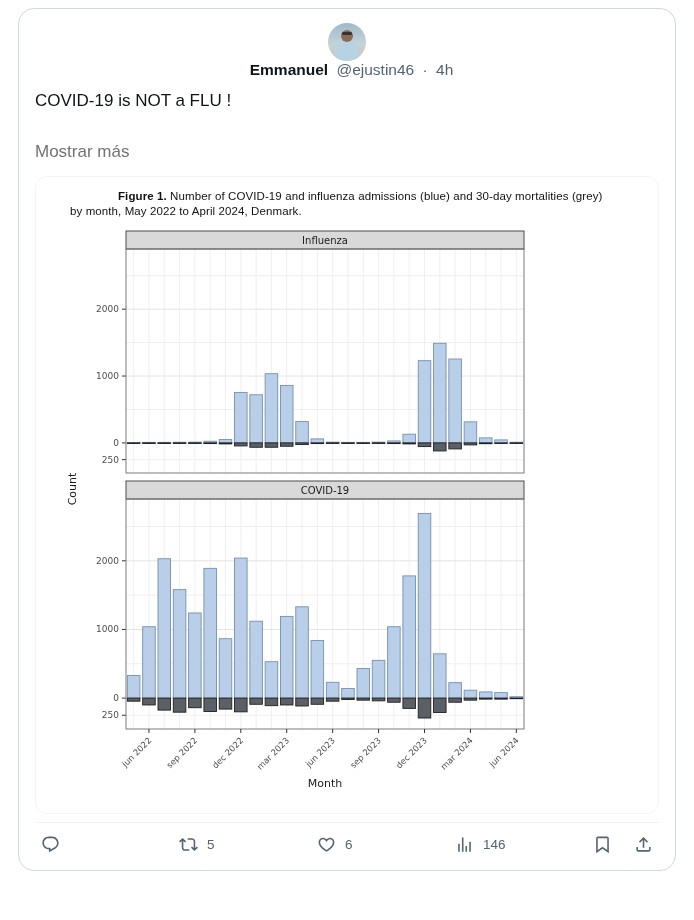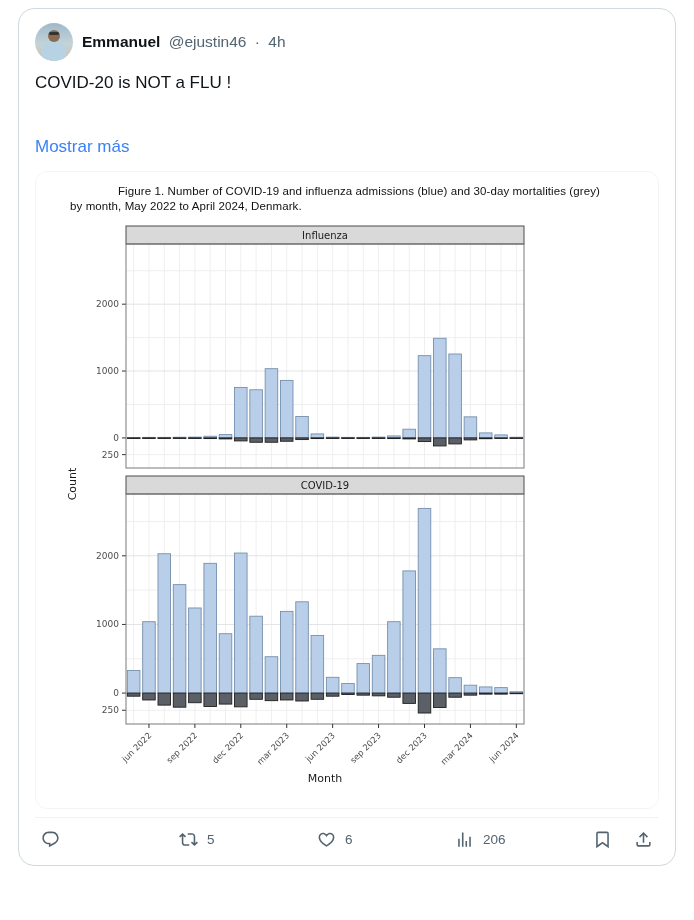--- a/index.html
+++ b/index.html
@@ -1,32 +1,32 @@
 <!DOCTYPE html>
 <html><head>
 <meta charset="utf-8">
 <style>
   html,body{margin:0;padding:0;background:#ffffff;}
   body{width:694px;box-sizing:border-box;padding:8px 18px;font-family:"Liberation Sans",sans-serif;color:#0f1419;}
   .card{border:1px solid #cfd9de;border-radius:16px;background:#fff;padding:14px 16px 10px 16px;box-sizing:border-box;}
-  .header{display:flex;align-items:center;margin-bottom:10px;}
+  .header{display:flex;align-items:center;margin-bottom:10px;flex-direction:column;}
   .avatar{width:38px;height:38px;border-radius:50%;overflow:hidden;position:relative;flex:0 0 auto;
           background:linear-gradient(to bottom,#9fb9c9 0%,#c3d3da 55%,#cfc3ab 100%);}
   .avatar .head{position:absolute;top:7px;left:13px;width:12px;height:12px;border-radius:50%;background:#8a6a52;}
   .avatar .head:after{content:"";position:absolute;top:2px;left:1px;width:10px;height:3px;border-radius:2px;background:#333;}
   .avatar .torso{position:absolute;top:19px;left:7px;width:24px;height:19px;border-radius:9px 9px 0 0;background:#b7d3e3;}
   .name-row{margin-left:9px;font-size:15.5px;white-space:nowrap;}
   .name{font-weight:700;color:#0f1419;}
   .meta{color:#536471;margin-left:4px;}
   .tweet-text{font-size:17px;line-height:24px;color:#0f1419;}
   .tweet-text .blank{height:24px;}
-  .show-more{color:#3b82f6;text-decoration:none;display:inline-block;margin-top:16px;cursor:pointer;}
+  .show-more{color:#737373;text-decoration:none;display:inline-block;margin-top:3px;cursor:pointer;}
   .media{margin-top:12px;border:1px solid #f2f5f7;border-radius:12px;background:#fff;padding:12px 6px 4px 0;}
   .caption{font-size:11.5px;line-height:15px;color:#111;margin:0 40px 8px 34px;letter-spacing:0.1px;}
-  .caption b{font-weight:400;padding-left:48px;}
+  .caption b{font-weight:700;padding-left:48px;}
   #chart-root{margin-left:26px;}
   #chart-root text{font-family:"DejaVu Sans","Liberation Sans",sans-serif;}
   .actions{display:flex;align-items:center;margin-top:8px;border-top:1px solid #eff3f4;padding:12px 6px 6px 6px;color:#536471;}
   .act{display:flex;align-items:center;flex:1 1 0;cursor:pointer;}
   .act svg{width:19px;height:19px;fill:currentColor;}
   .act .cnt{font-size:13.5px;margin-left:9px;color:#536471;}
   .right-acts{display:flex;align-items:center;gap:22px;flex:0 0 auto;}
   .right-acts .act{flex:0 0 auto;}
 </style>
 </head>
@@ -41,21 +41,21 @@
     </div>
     <div class="name-row">
       <span class="name">Emmanuel</span>
       <span class="meta">@ejustin46</span>
       <span class="meta">·</span>
       <span class="meta">4h</span>
     </div>
   </div>
 
   <div class="tweet-text">
-    <div>COVID-20 is NOT a FLU !</div>
+    <div>COVID-19 is NOT a FLU !</div>
     <div class="blank"></div>
     <a class="show-more">Mostrar más</a>
   </div>
 
   <div class="media">
     <p class="caption"><b>Figure 1.</b><span> Number of COVID-19 and influenza admissions (blue) and 30-day mortalities (grey) by month, May 2022 to April 2024, Denmark.</span></p>
     <div id="chart-root"><svg width="505" height="578">
           <rect x="64" y="22" width="398" height="224" fill="#ffffff"></rect>
           <line x1="71.65384615384616" y1="22" x2="71.65384615384616" y2="246" stroke="#efefef" stroke-width="1"></line>
           <line x1="86.96153846153847" y1="22" x2="86.96153846153847" y2="246" stroke="#efefef" stroke-width="1"></line>
@@ -288,21 +288,21 @@
     <div class="act">
       <svg viewBox="0 0 24 24">
           <path d="M16.697 5.5c-1.222-.06-2.679.51-3.89 2.16l-.805 1.09-.806-1.09C9.984 6.01 8.526 5.44 7.304 5.5c-1.243.07-2.349.78-2.91 1.91-.552 1.12-.633 2.78.479 4.82 1.074 1.97 3.257 4.27 7.129 6.61 3.87-2.34 6.052-4.64 7.126-6.61 1.111-2.04 1.03-3.7.477-4.82-.561-1.13-1.666-1.84-2.908-1.91zm4.187 7.69c-1.351 2.48-4.001 5.12-8.379 7.67l-.503.3-.504-.3c-4.379-2.55-7.029-5.19-8.382-7.67-1.36-2.5-1.41-4.86-.514-6.67.887-1.79 2.647-2.91 4.601-3.01 1.651-.09 3.368.56 4.798 2.01 1.429-1.45 3.146-2.1 4.796-2.01 1.954.1 3.714 1.22 4.601 3.01.896 1.81.846 4.17-.514 6.67z"></path>
         </svg>
       <span class="cnt">6</span>
     </div>
     <div class="act">
       <svg viewBox="0 0 24 24">
           <path d="M8.75 21V3h2v18h-2zM18 21V8.5h2V21h-2zM4 21l.004-10h2L6 21H4zm9.248 0v-7h2v7h-2z"></path>
         </svg>
-      <span class="cnt">206</span>
+      <span class="cnt">146</span>
     </div>
     <div class="right-acts">
       <div class="act">
         <svg viewBox="0 0 24 24">
             <path d="M4 4.5C4 3.12 5.119 2 6.5 2h11C18.881 2 20 3.12 20 4.5v18.44l-8-5.71-8 5.71V4.5zM6.5 4c-.276 0-.5.22-.5.5v14.56l6-4.29 6 4.29V4.5c0-.28-.224-.5-.5-.5h-11z"></path>
           </svg>
       </div>
       <div class="act">
         <svg viewBox="0 0 24 24">
             <path d="M12 2.59l5.7 5.7-1.41 1.42L13 6.41V16h-2V6.41l-3.3 3.3-1.41-1.42L12 2.59zM21 15l-.02 3.51c0 1.38-1.12 2.49-2.5 2.49H5.5C4.11 21 3 19.88 3 18.5V15h2v3.5c0 .28.22.5.5.5h12.98c.28 0 .5-.22.5-.5L19 15h2z"></path>

